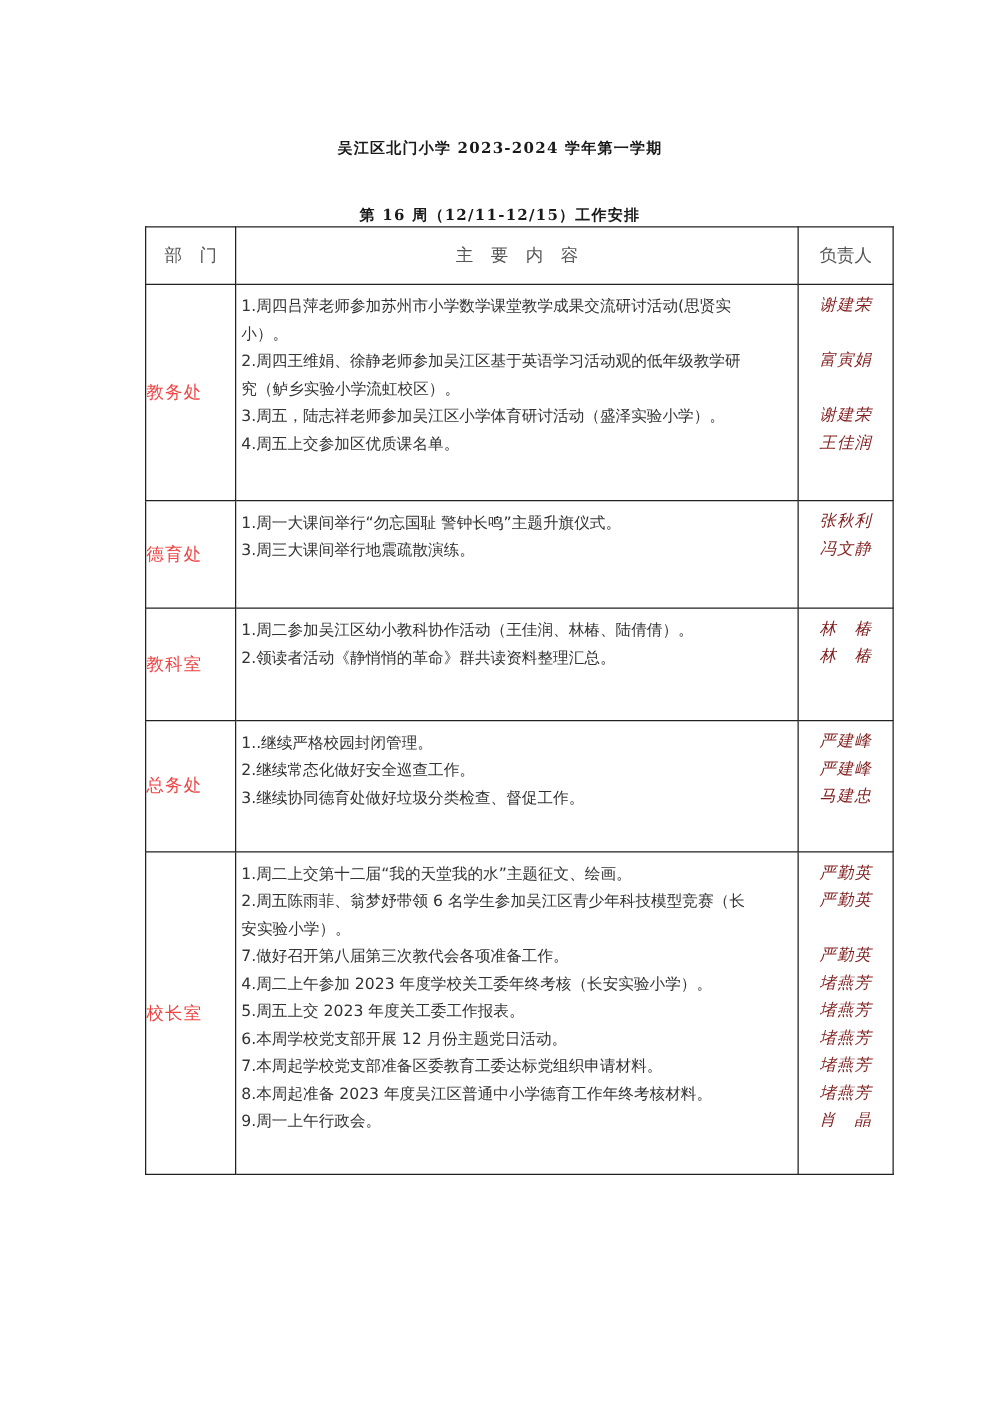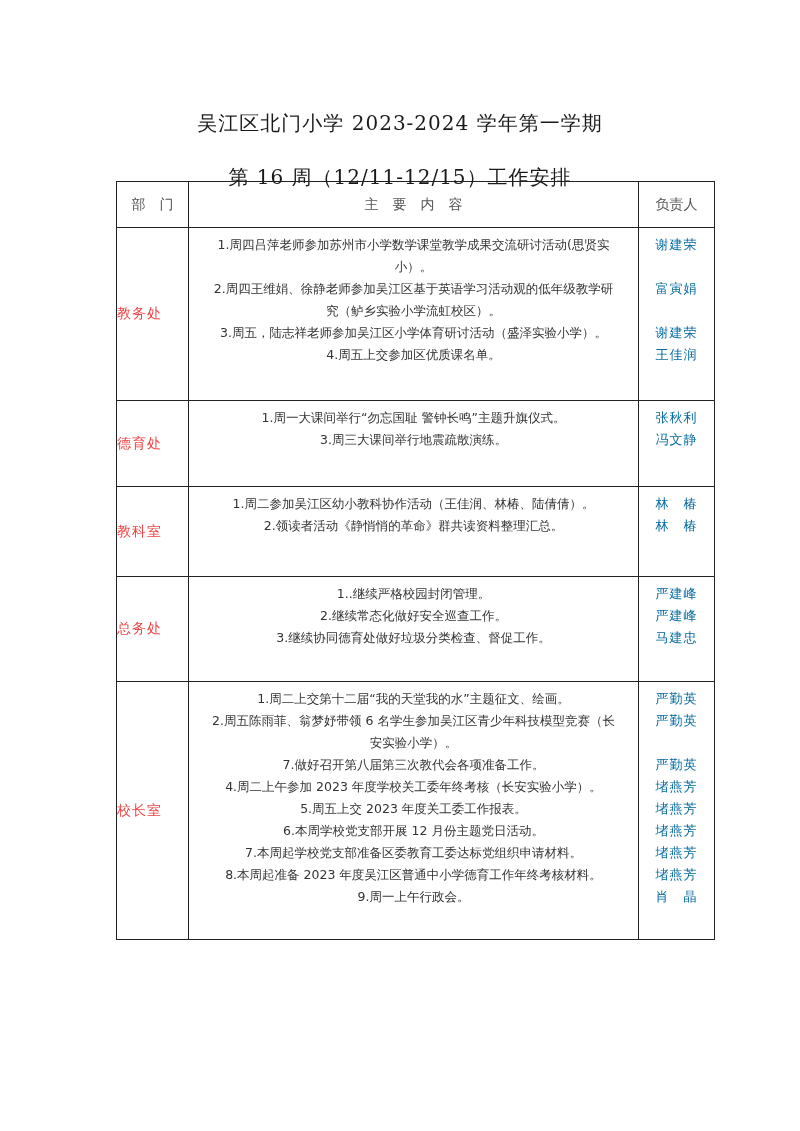--- a/index.html
+++ b/index.html
@@ -14,22 +14,22 @@
       overflow: hidden;
       font-family: "DejaVu Serif", "Liberation Serif", serif;
       color: #3a3a3a;
     }
     .title {
       position: absolute;
       left: 0;
       width: 800px;
       text-align: center;
       font-family: "DejaVu Serif", "Liberation Serif", serif;
-      font-weight: normal;
-      font-size: 20px;
+      font-weight: bold;
+      font-size: 12px;
       color: #1a1a1a;
       letter-spacing: 1px;
     }
     .title-1 { top: 110px; }
     .title-2 { top: 164px; }
 
     table.sched {
       position: absolute;
       left: 116px;
       top: 181px;
@@ -68,28 +68,28 @@
       text-align: center;
       padding-top: 6px !important;
     }
     .line {
       font-family: "DejaVu Sans", "Liberation Sans", sans-serif;
       font-size: 12.5px;
       line-height: 22px;
       color: #333;
       white-space: nowrap;
       overflow: hidden;
-      text-align: center;
     }
     .pline {
       font-size: 13px;
       line-height: 22px;
-      color: #0369a1;
+      color: #7f1d1d;
       letter-spacing: 1px;
       white-space: nowrap;
+      font-style: italic;
     }
     .spacer { height: 22px; }
   </style>
 </head>
 <body>
 
 <div class="title title-1">吴江区北门小学 2023-2024 学年第一学期</div>
 <div class="title title-2">第 16 周（12/11-12/15）工作安排</div>
 
 <table class="sched">

